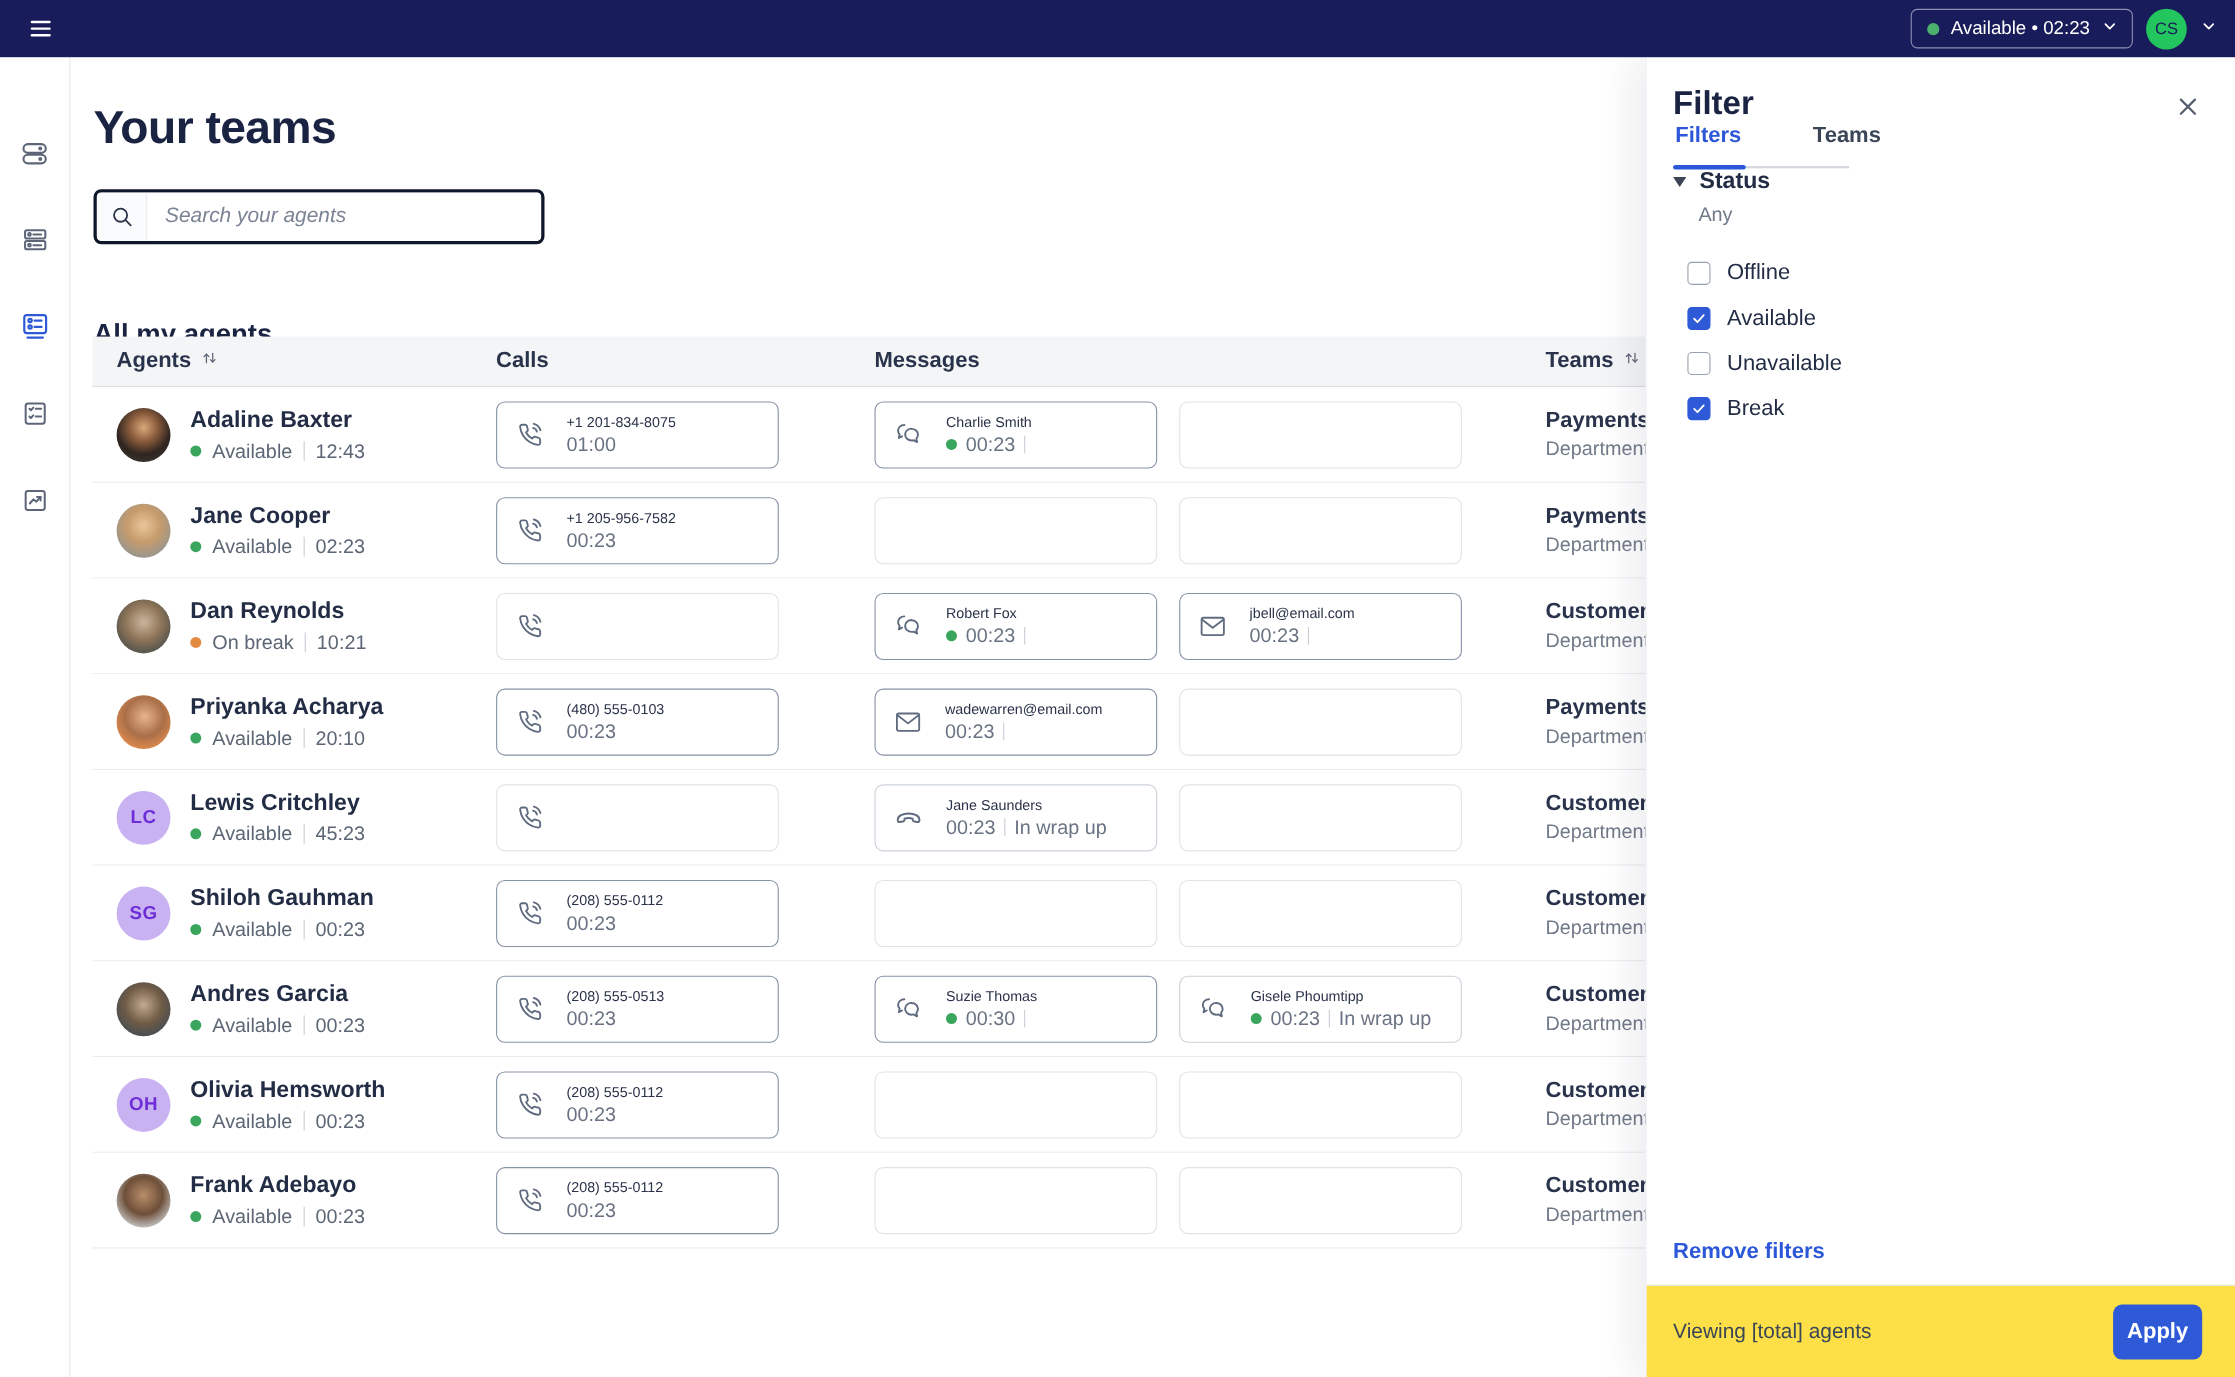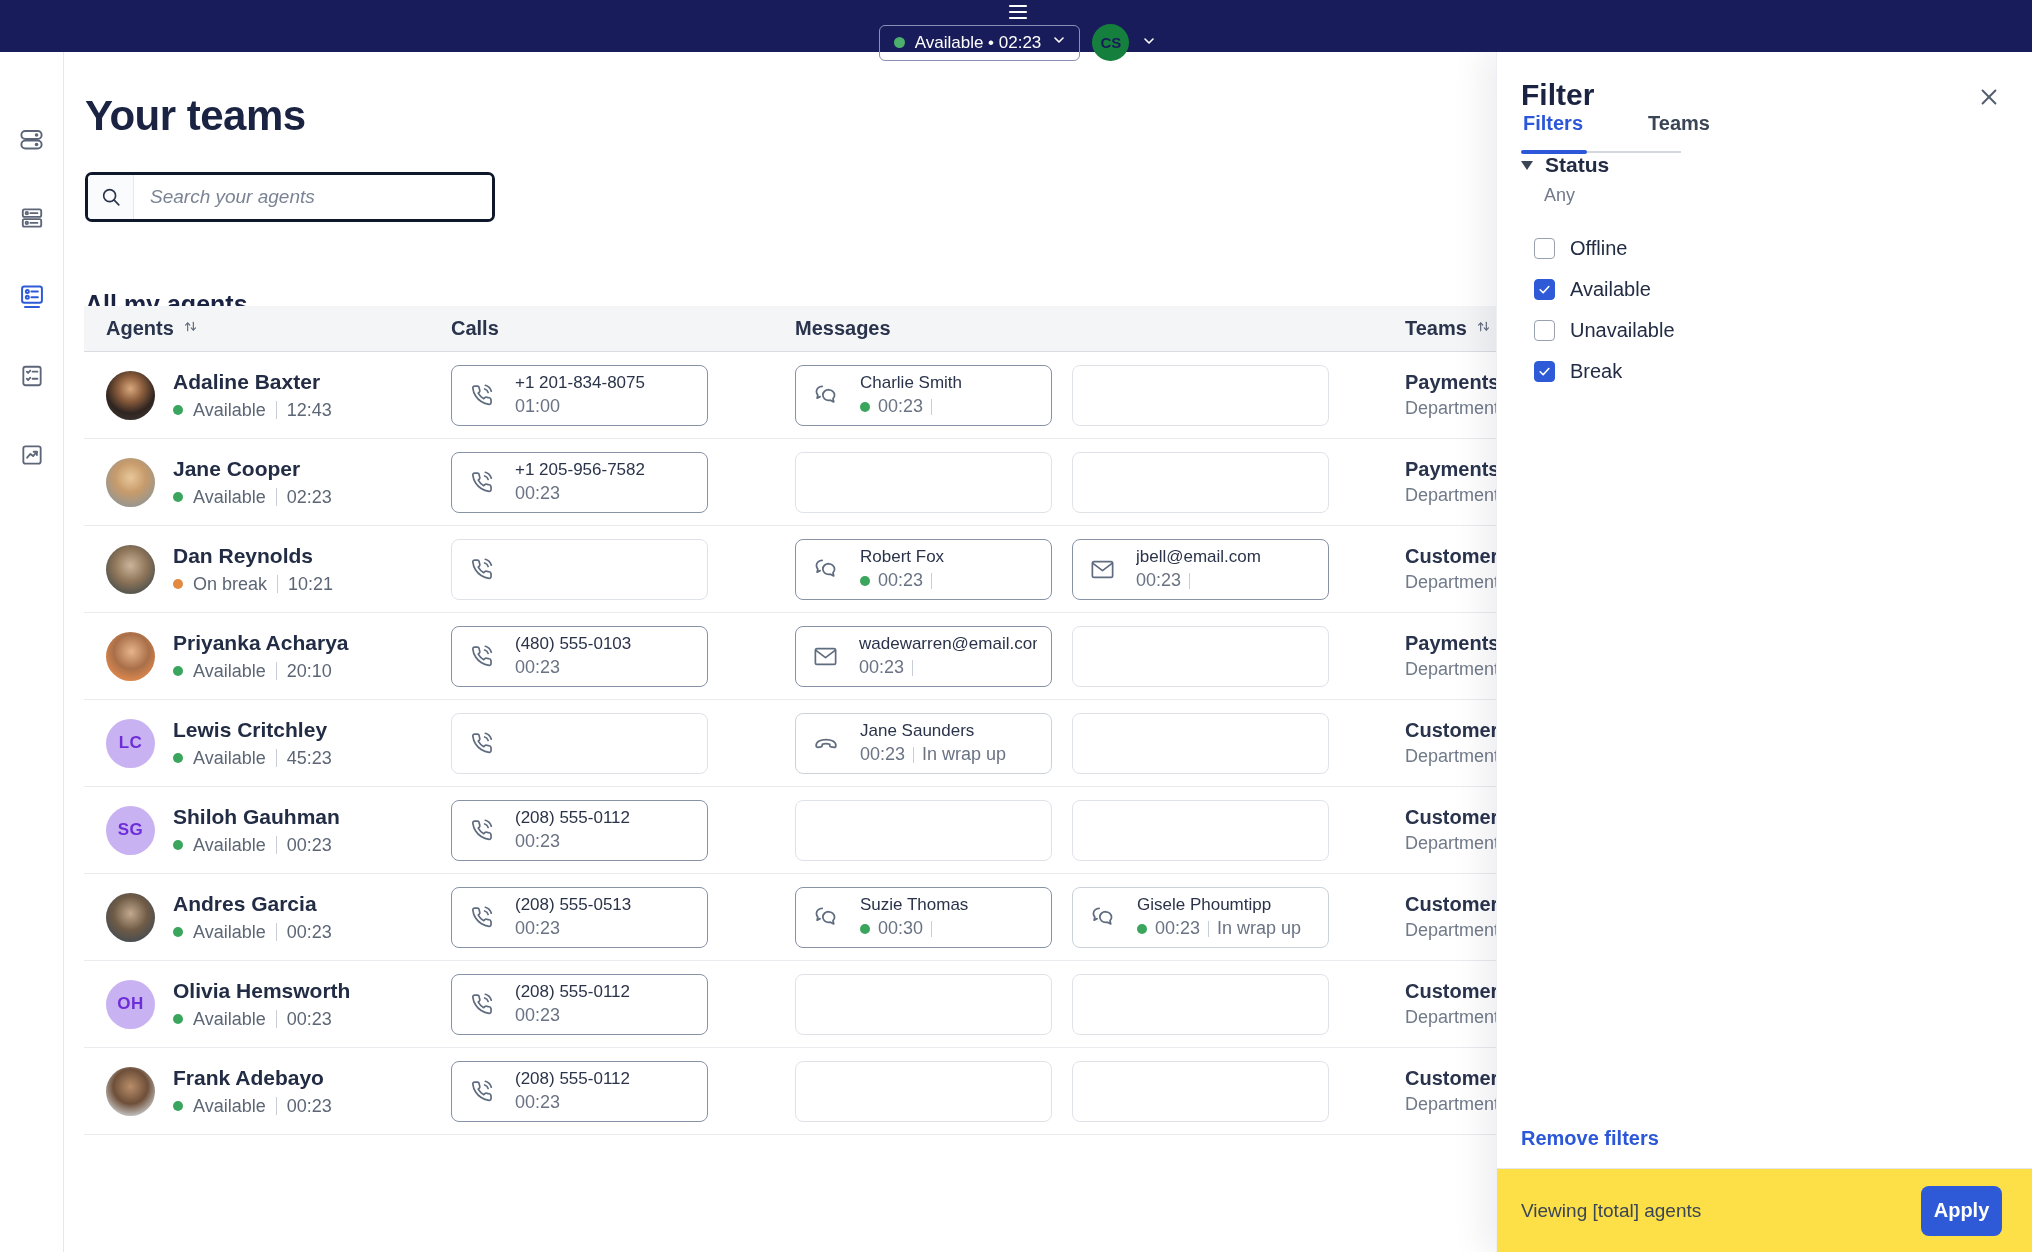--- a/index.html
+++ b/index.html
@@ -2,30 +2,30 @@
 <html><head>
 <meta charset="utf-8">
 <style>
   * { margin:0; padding:0; box-sizing:border-box; }
   html,body { width:2032px; height:1252px; overflow:hidden; background:#fff;
     font-family:"Liberation Sans", sans-serif; color:#1d2742; }
   .app { position:relative; width:2032px; height:1252px; }
 
   
   .topbar { position:absolute; top:0; left:0; width:100%; height:52px; background:#191c5a;
-    display:flex; align-items:center; justify-content:space-between; padding:0 16px 0 20px; z-index:20;flex-direction:column; }
+    display:flex; align-items:center; justify-content:space-between; padding:0 16px 0 20px; z-index:20; }
   .hamburger { width:34px; height:34px; display:flex; align-items:center; justify-content:center; cursor:pointer; }
   .hamburger svg { stroke:#fff; }
   .topbar-right { display:flex; align-items:center; gap:12px; }
   .status-pill { display:flex; align-items:center; gap:10px; height:36px; padding:0 12px 0 14px;
     border:1px solid #8b8fb4; border-radius:6px; color:#fff; font-size:17px; cursor:pointer; }
   .status-pill .dot { width:11px; height:11px; border-radius:50%; background:#4caf6e; }
   .pill-chevron svg, .avatar-chevron svg { stroke:#fff; }
-  .topbar-avatar { width:37px; height:37px; border-radius:50%; background:#15803d; color:#191c5a;
-    font-size:15px; font-weight:700; display:flex; align-items:center; justify-content:center; cursor:pointer; }
+  .topbar-avatar { width:37px; height:37px; border-radius:50%; background:#22c55e; color:#191c5a;
+    font-size:15px; font-weight:400; display:flex; align-items:center; justify-content:center; cursor:pointer; }
 
   
   .sidebar { position:absolute; top:52px; left:0; width:64px; height:1200px; background:#fff;
     border-right:1px solid #e5e7ec; display:flex; flex-direction:column; align-items:center; padding-top:70px; gap:45px; z-index:4; }
   .side-icon { width:34px; height:34px; display:flex; align-items:center; justify-content:center;
     color:#5d6678; cursor:pointer; border-radius:6px; }
   .side-icon svg { stroke:currentColor; fill:none; stroke-width:1.7; stroke-linecap:round; stroke-linejoin:round; }
   .side-icon.active { color:#2e5ad8; }
 
   
@@ -71,21 +71,21 @@
   .status-dot.v-break { background:#e28a40; }
   .vdiv { width:1px; height:18px; background:#c8cdd6; }
 
   .card { width:257px; height:61px; border:1px solid #8792a6; border-radius:8px; background:#fff;
     display:flex; align-items:center; padding:0 14px 0 16px; cursor:pointer; }
   .card.v-empty { border-color:#dfe3e8; cursor:default; }
   .card.v-wrap { border-color:#ccd2da; }
   .card svg.ic { flex:0 0 auto; stroke:#5f6b7f; fill:none; stroke-width:1.5; stroke-linecap:round; stroke-linejoin:round; }
   .card .card-body { margin-left:20px; display:flex; flex-direction:column; gap:3px; min-width:0; }
   .card.v-empty .card-body, .card.v-empty svg.ic { display:none; }
-  .card-main { font-size:17px; color:#2a3349; white-space:nowrap; overflow:hidden; }
+  .card-main { font-size:13px; color:#2a3349; white-space:nowrap; overflow:hidden; }
   .card-meta { display:flex; align-items:center; gap:8px; font-size:18px; color:#6a7383; }
   .msg-dot { display:none; width:10px; height:10px; border-radius:50%; background:#3aa55d; }
   .card.v-chat .msg-dot { display:inline-block; }
   .card .ic { display:none; }
   .card.v-chat .ic-chat { display:block; }
   .card.v-email .ic-mail { display:block; }
   .card.v-wrapup .ic-wrapup { display:block; }
   .msg-extra { display:flex; align-items:center; gap:8px; }
   .msg-extra:empty { display:none; }
   .meta-div { width:1px; height:16px; background:#c8cdd6; }

